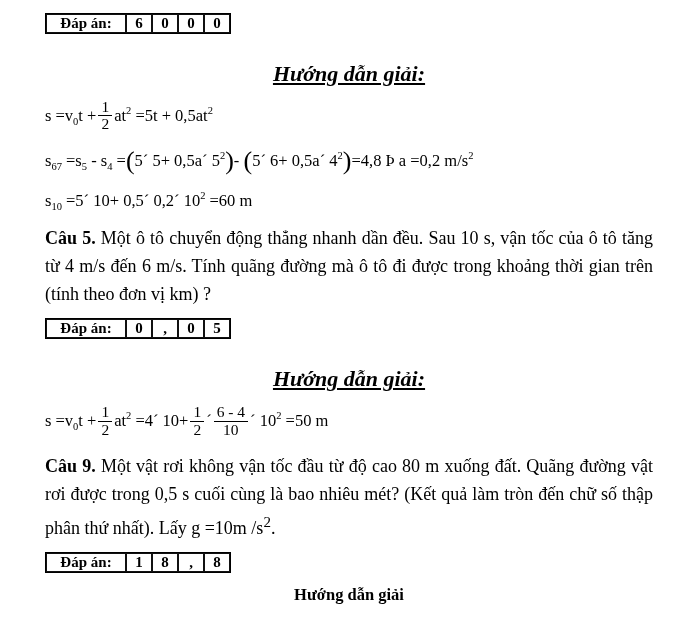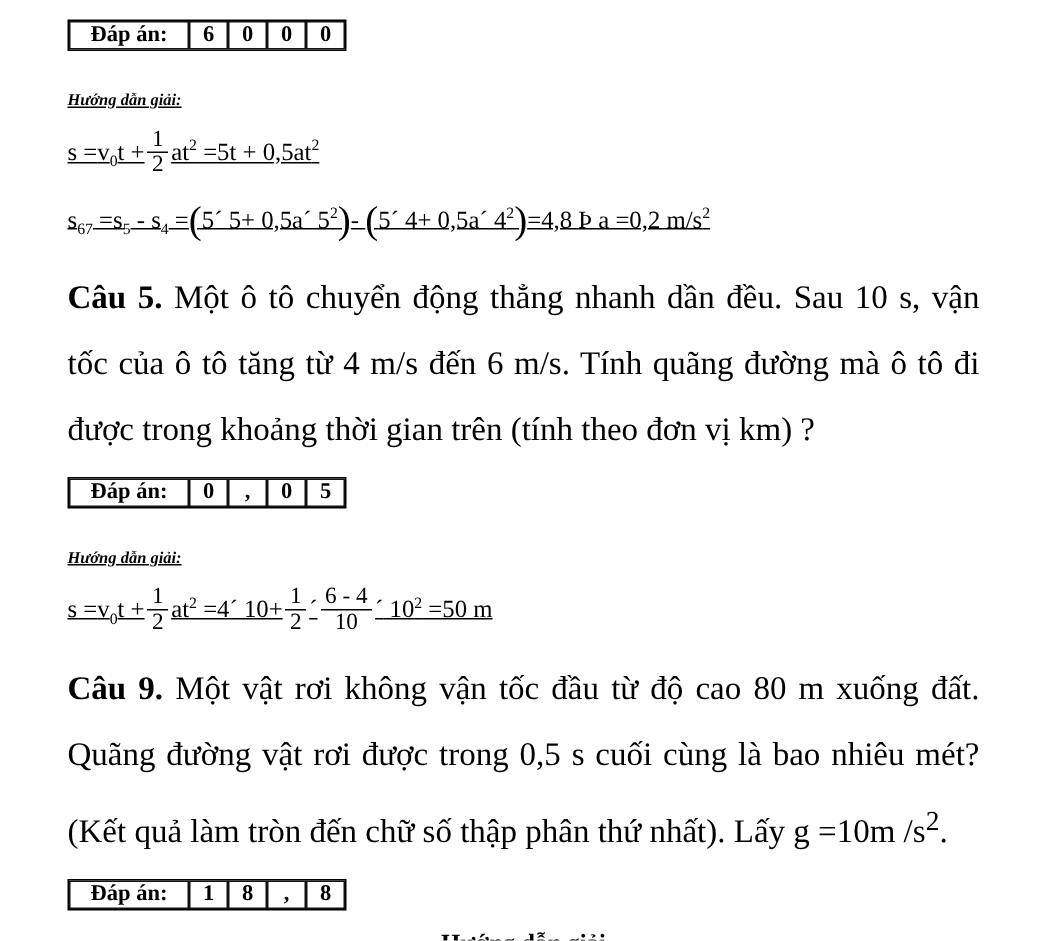--- a/index.html
+++ b/index.html
@@ -13,29 +13,29 @@
   }
   .page { padding: 13px 40px 0 45px; }
 
   
   table.ans { border-collapse: separate; border-spacing: 0; border: 1.5px solid #000; margin: 0; }
   table.ans td { border: 1px solid #111; height: 18px; padding: 0; text-align: center; font-weight: bold; font-size: 15px; }
   td.ans-label { width: 80px; text-align: left; padding: 0 6px; }
   td.ans-cell  { width: 26px; }
 
   
-  .guide { font-size: 11px; font-weight: bold; font-style: italic; text-decoration: underline; margin: 27px 0 10px; }
+  .guide { font-size: 22px; font-weight: bold; font-style: italic; text-decoration: underline; margin: 27px 0 10px; text-align: center; }
   .guide-center { font-size: 16.5px; font-weight: bold; text-align: center; margin: 12px 0 6px; }
 
   
-  .q-para { font-size: 22px; line-height: 44px; text-align: justify; margin: 12px 0 10px; font-family: Liberation Serif, serif; }
+  .q-para { font-size: 18px; line-height: 28px; text-align: justify; margin: 12px 0 10px; font-family: Liberation Serif, serif; }
   .q-label { font-weight: bold; }
 
   
-  .formula { font-size: 16.5px; margin: 13px 0; white-space: nowrap; text-decoration: underline; }
+  .formula { font-size: 16.5px; margin: 13px 0; white-space: nowrap; }
   .formula sub { font-size: 10.5px; }
   .formula sup { font-size: 10.5px; }
   .frac { display: inline-block; vertical-align: middle; text-align: center; line-height: 1.05; font-size: 15.5px; margin: 0 2px; position: relative; top: -1px; }
   .frac > span { display: block; padding: 0 3px; }
   .frac .fden { border-top: 1px solid #000; }
   .bigp { font-size: 26px; font-weight: 400; vertical-align: middle; position: relative; top: -1px; }
 </style>
 </head>
 <body>
 
@@ -53,23 +53,26 @@
   </tbody>
     </table>
 
   <div class="guide">Hướng dẫn giải:</div>
 
   <div class="formula">
     <span>s =</span><span>v</span><sub>0</sub><span>t +</span><span class="frac"><span class="fnum">1</span><span class="fden">2</span></span><span>at</span><sup>2</sup><span> =5t + 0,5at</span><sup>2</sup>
   </div>
 
   <div class="formula">
-    <span>s</span><sub>67</sub><span> =s</span><sub>5</sub><span> - s</span><sub>4</sub><span> =</span><span class="bigp">(</span><span>5´ 5+ 0,5a´ 5</span><sup>2</sup><span class="bigp">)</span><span>- </span><span class="bigp">(</span><span>5´ 4+ 0,5a´ 4</span><sup>2</sup><span class="bigp">)</span><span>=4,8 Þ  a =0,2 m/s</span><sup>2</sup>
+    <span>s</span><sub>67</sub><span> =s</span><sub>5</sub><span> - s</span><sub>4</sub><span> =</span><span class="bigp">(</span><span>5´ 5+ 0,5a´ 5</span><sup>2</sup><span class="bigp">)</span><span>- </span><span class="bigp">(</span><span>5´ 6+ 0,5a´ 4</span><sup>2</sup><span class="bigp">)</span><span>=4,8 Þ  a =0,2 m/s</span><sup>2</sup>
   </div>
 
+  <div class="formula">
+    <span>s</span><sub>10</sub><span> =5´ 10+ 0,5´ 0,2´ 10</span><sup>2</sup><span> =60 m</span>
+  </div>
 
   <p class="q-para"><span class="q-label">Câu 5.</span><span> Một ô tô chuyển động thẳng nhanh dần đều. Sau 10 s, vận tốc của ô tô tăng từ 4 m/s đến 6 m/s. Tính quãng đường mà ô tô đi được trong khoảng thời gian trên (tính theo đơn vị km) ?</span></p>
 
   <table class="ans">
     <tbody>
         <tr>
       <td class="ans-label">Đáp án:</td>
       <td class="ans-cell">0</td>
       <td class="ans-cell">,</td>
       <td class="ans-cell">0</td>

